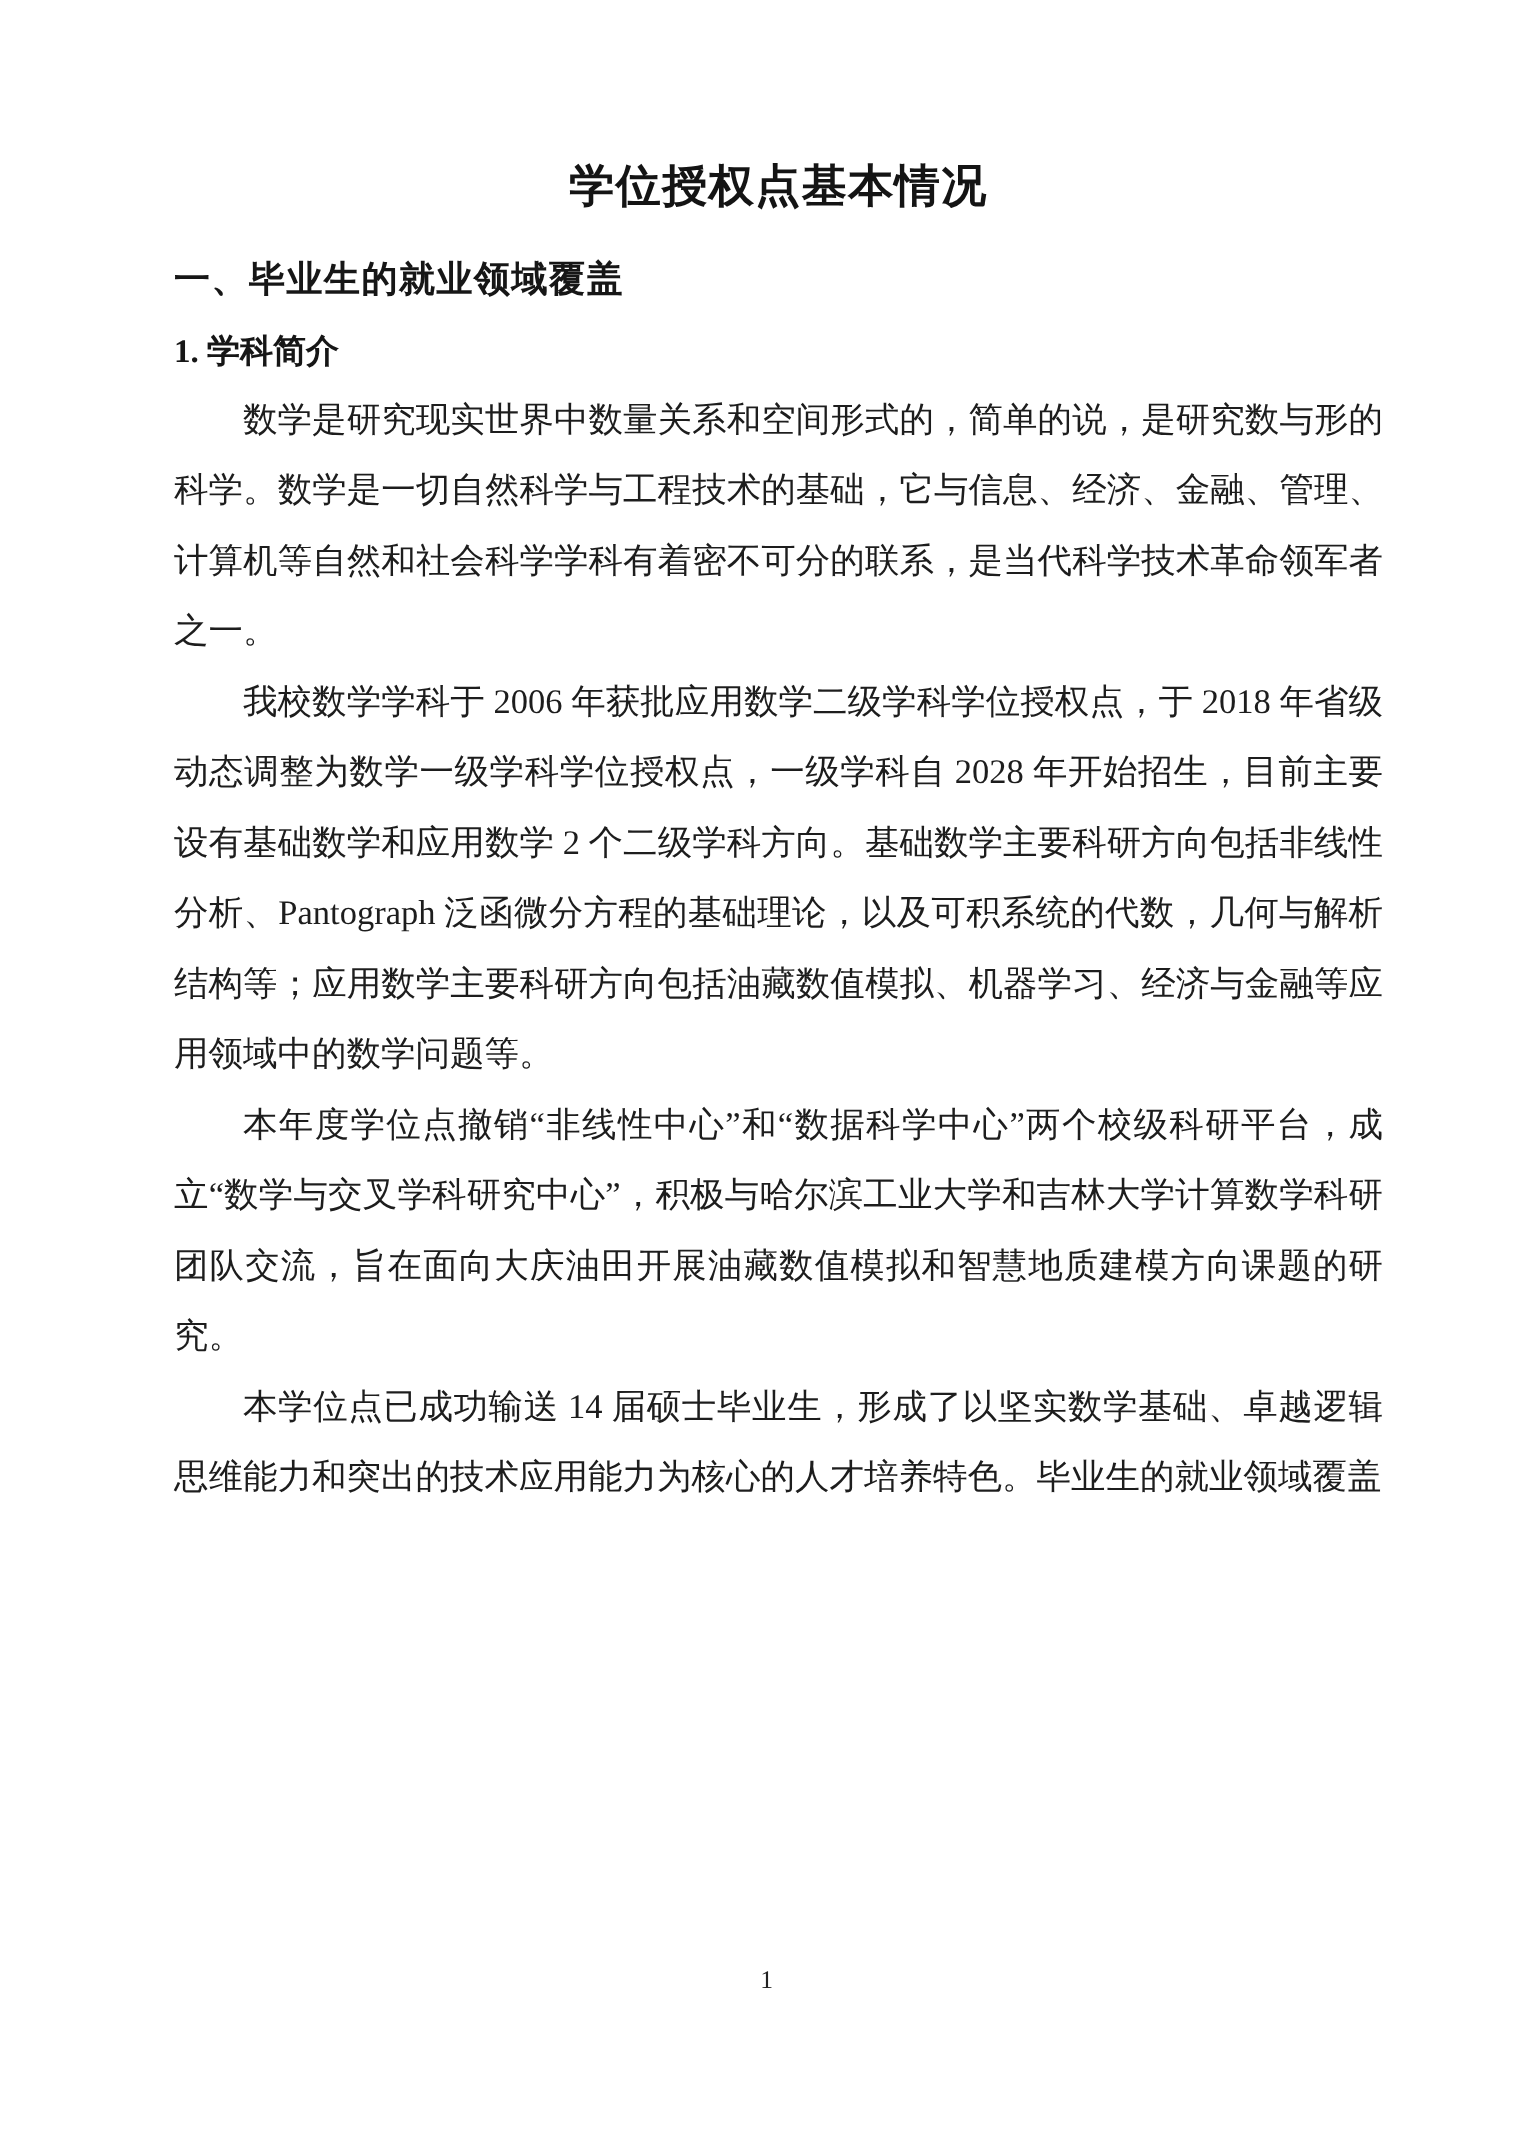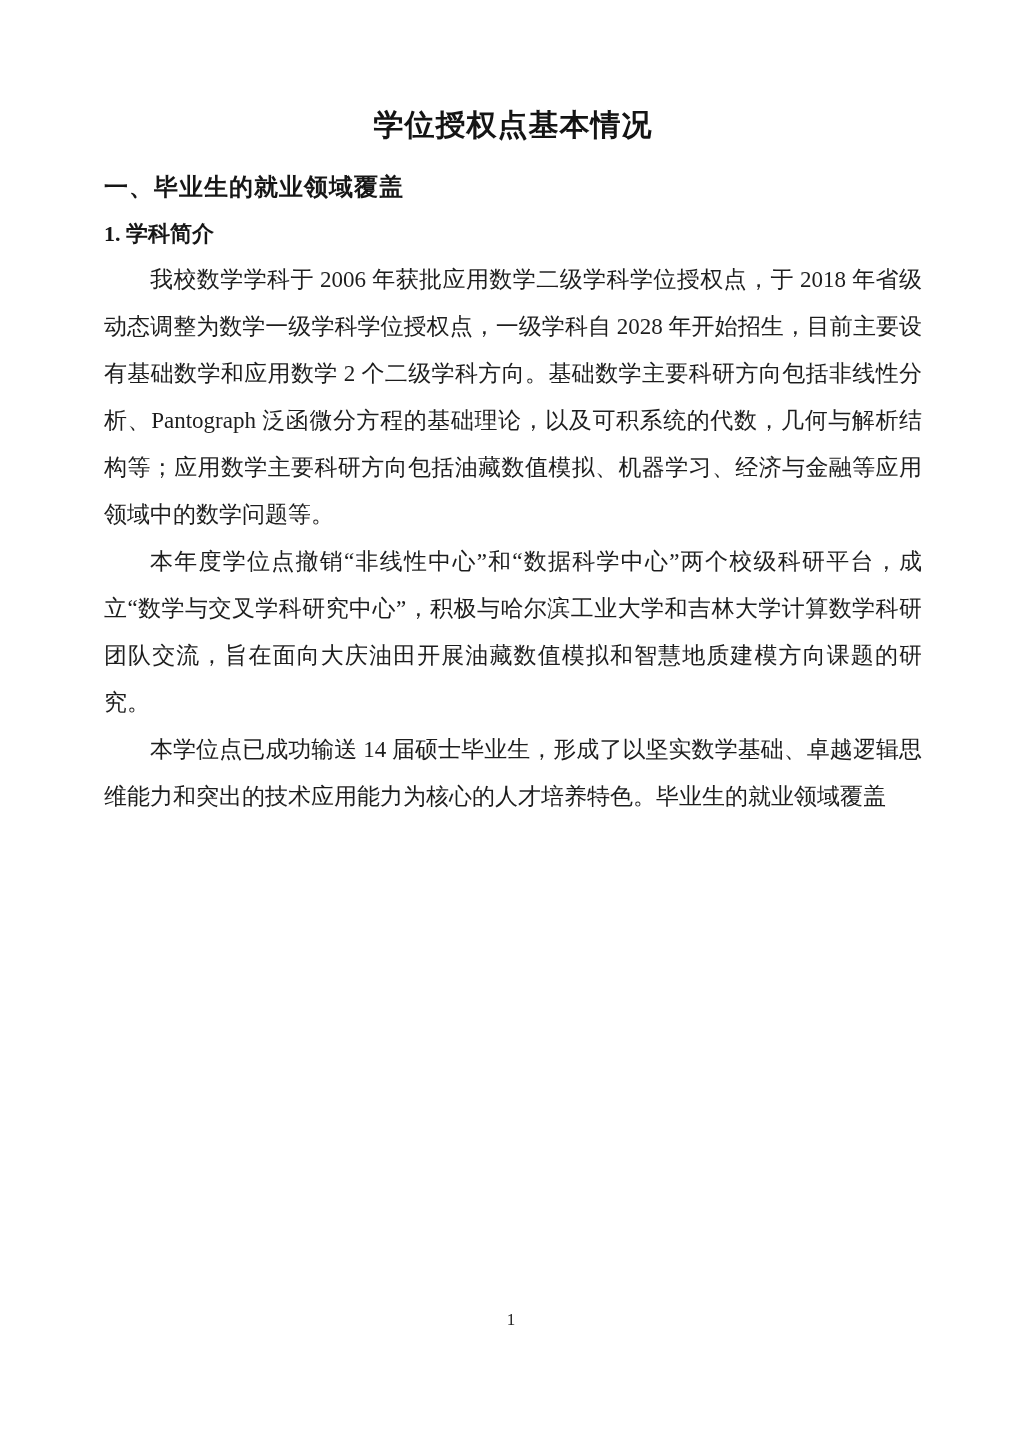--- a/index.html
+++ b/index.html
@@ -11,21 +11,21 @@
     position: relative;
     width: 1022px;
     height: 1433px;
     background: #ffffff;
     overflow: hidden;
     font-family: "Liberation Serif", "DejaVu Serif", serif;
     color: #1c1c1c;
   }
   .content {
     position: absolute;
-    left: 104px;
+    left: 116px;
     right: 100px;
     top: 104px;
   }
   .doc-title {
     margin: 0;
     text-align: center;
     font-family: "Liberation Sans", "DejaVu Sans", sans-serif;
     font-weight: 700;
     font-size: 30px;
     line-height: 42px;
@@ -78,20 +78,21 @@
 
 <div class="page">
   <div class="content">
     <h1 class="doc-title">学位授权点基本情况</h1>
 
     <h2 class="section-heading">一、毕业生的就业领域覆盖</h2>
 
     <h3 class="subsection-heading">1. 学科简介</h3>
 
     <div class="body-text">
+      <p>数学是研究现实世界中数量关系和空间形式的，简单的说，是研究数与形的科学。数学是一切自然科学与工程技术的基础，它与信息、经济、金融、管理、计算机等自然和社会科学学科有着密不可分的联系，是当代科学技术革命领军者之一。</p>
       <p>我校数学学科于 2006 年获批应用数学二级学科学位授权点，于 2018 年省级动态调整为数学一级学科学位授权点，一级学科自 2028 年开始招生，目前主要设有基础数学和应用数学 2 个二级学科方向。基础数学主要科研方向包括非线性分析、Pantograph 泛函微分方程的基础理论，以及可积系统的代数，几何与解析结构等；应用数学主要科研方向包括油藏数值模拟、机器学习、经济与金融等应用领域中的数学问题等。</p>
       <p>本年度学位点撤销“非线性中心”和“数据科学中心”两个校级科研平台，成立“数学与交叉学科研究中心”，积极与哈尔滨工业大学和吉林大学计算数学科研团队交流，旨在面向大庆油田开展油藏数值模拟和智慧地质建模方向课题的研究。</p>
       <p>本学位点已成功输送 14 届硕士毕业生，形成了以坚实数学基础、卓越逻辑思维能力和突出的技术应用能力为核心的人才培养特色。毕业生的就业领域覆盖</p>
     </div>
   </div>
 
   <div class="page-number">1</div>
 </div>
 
 </body></html>

